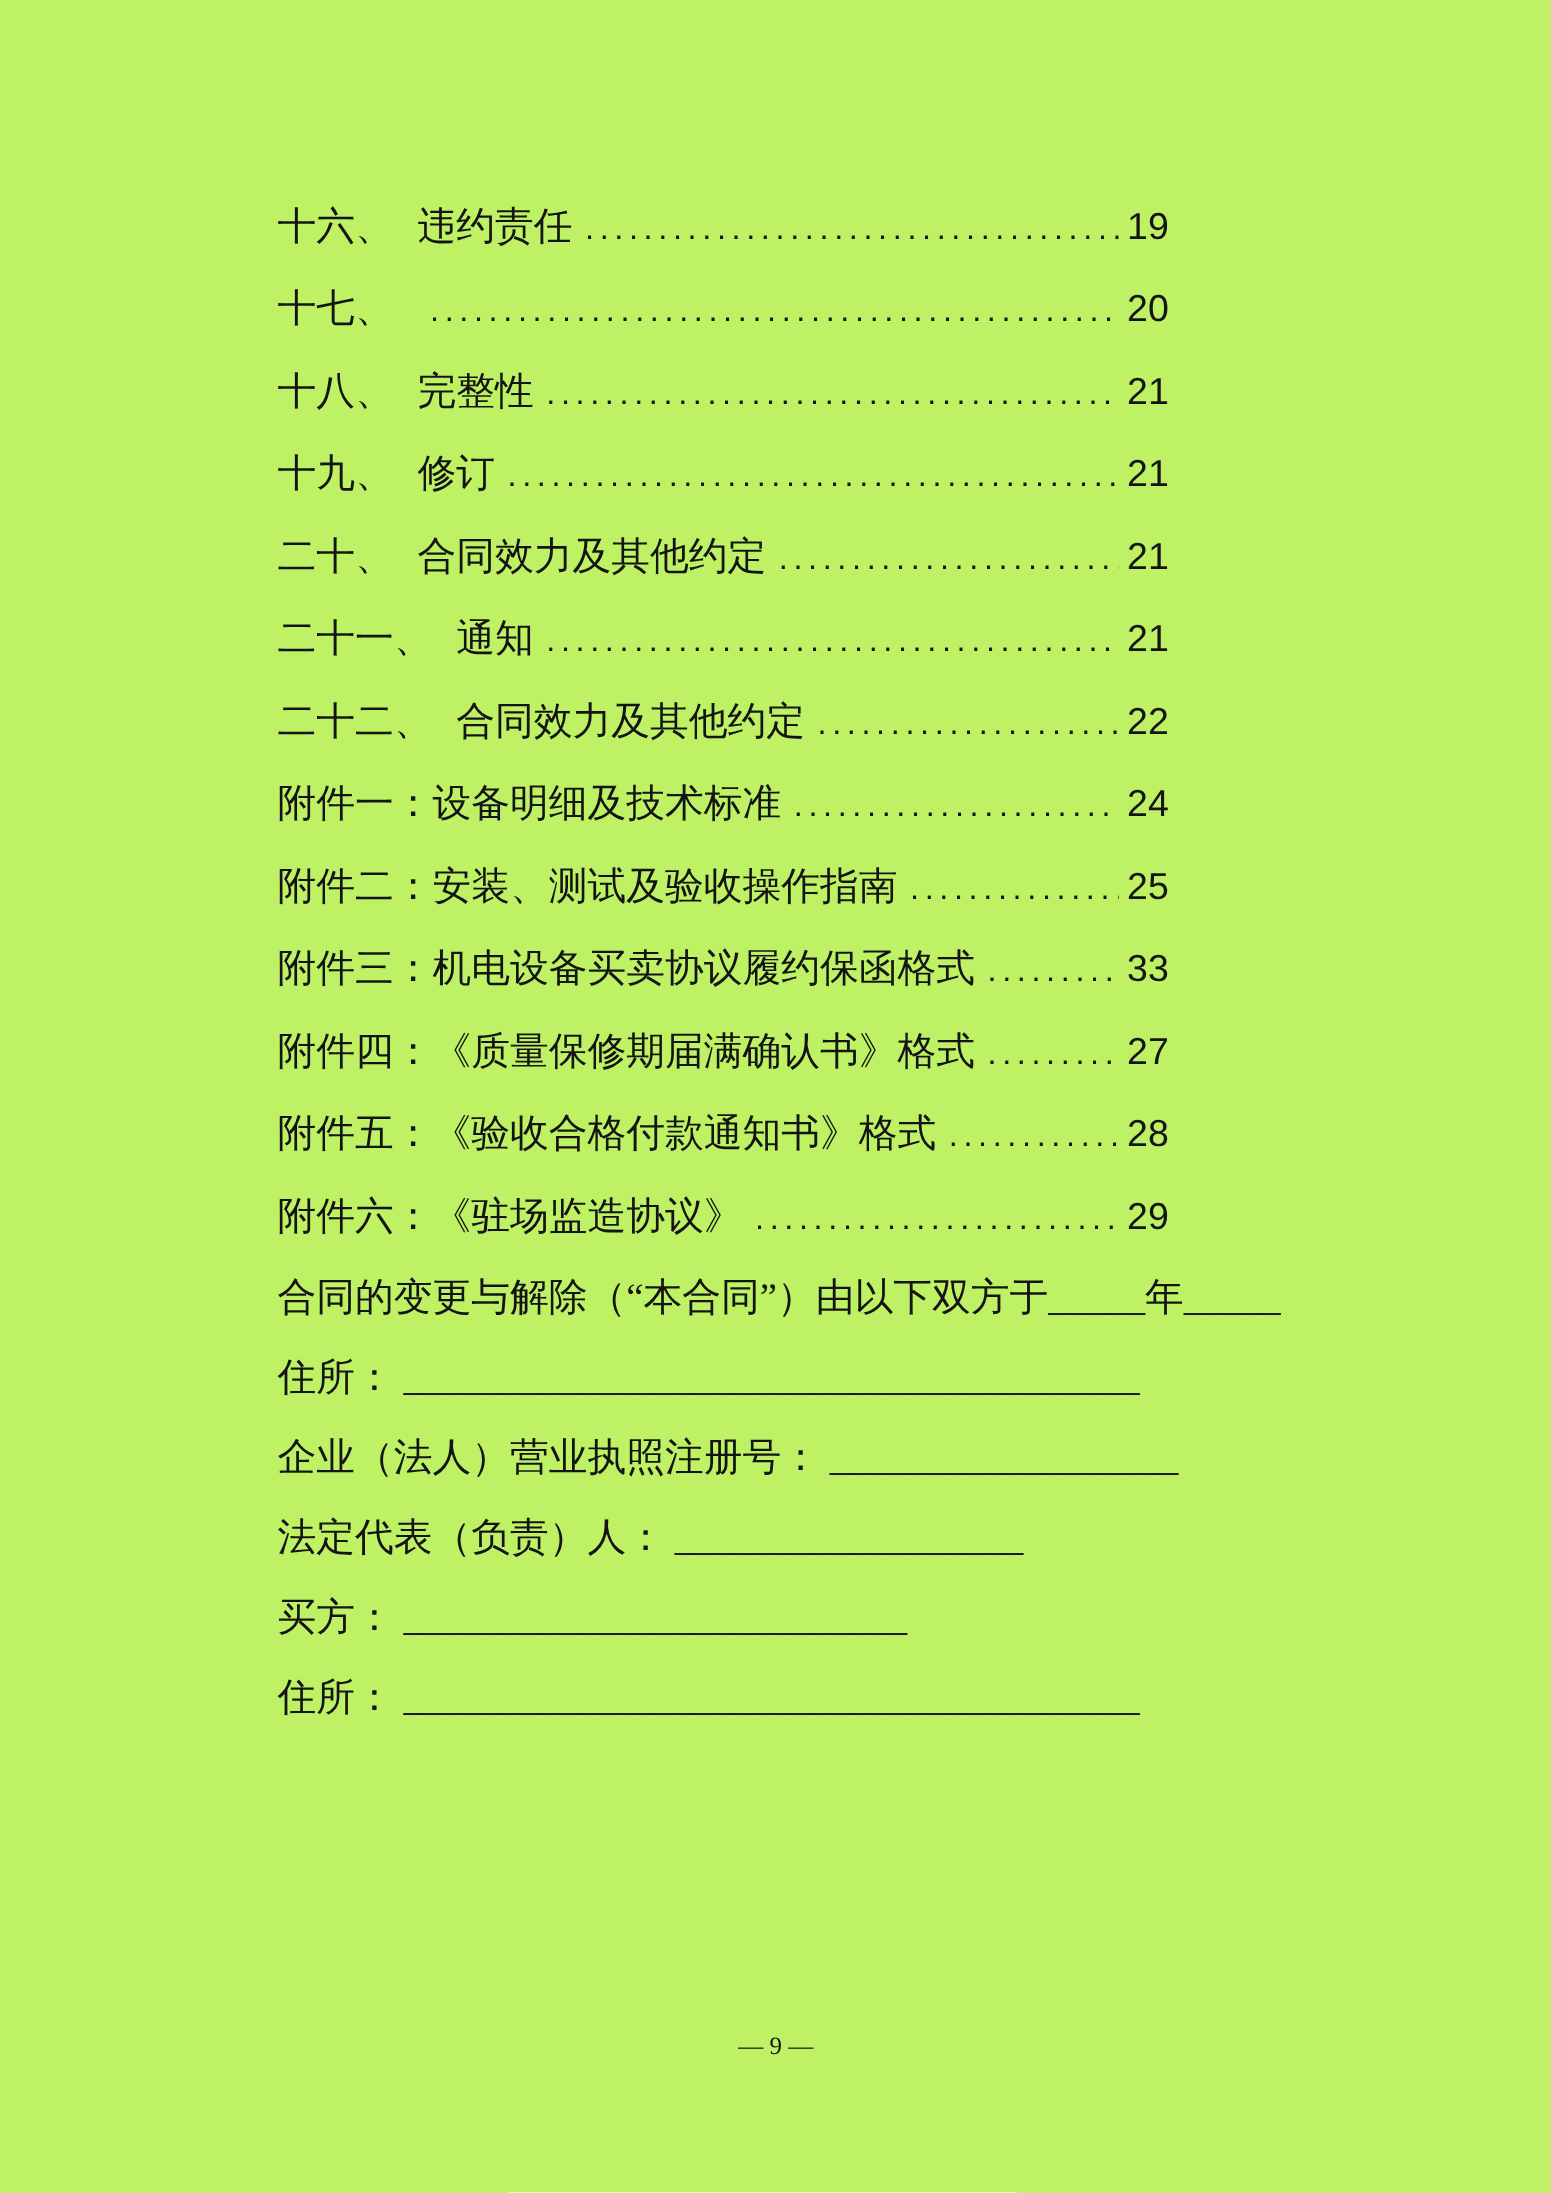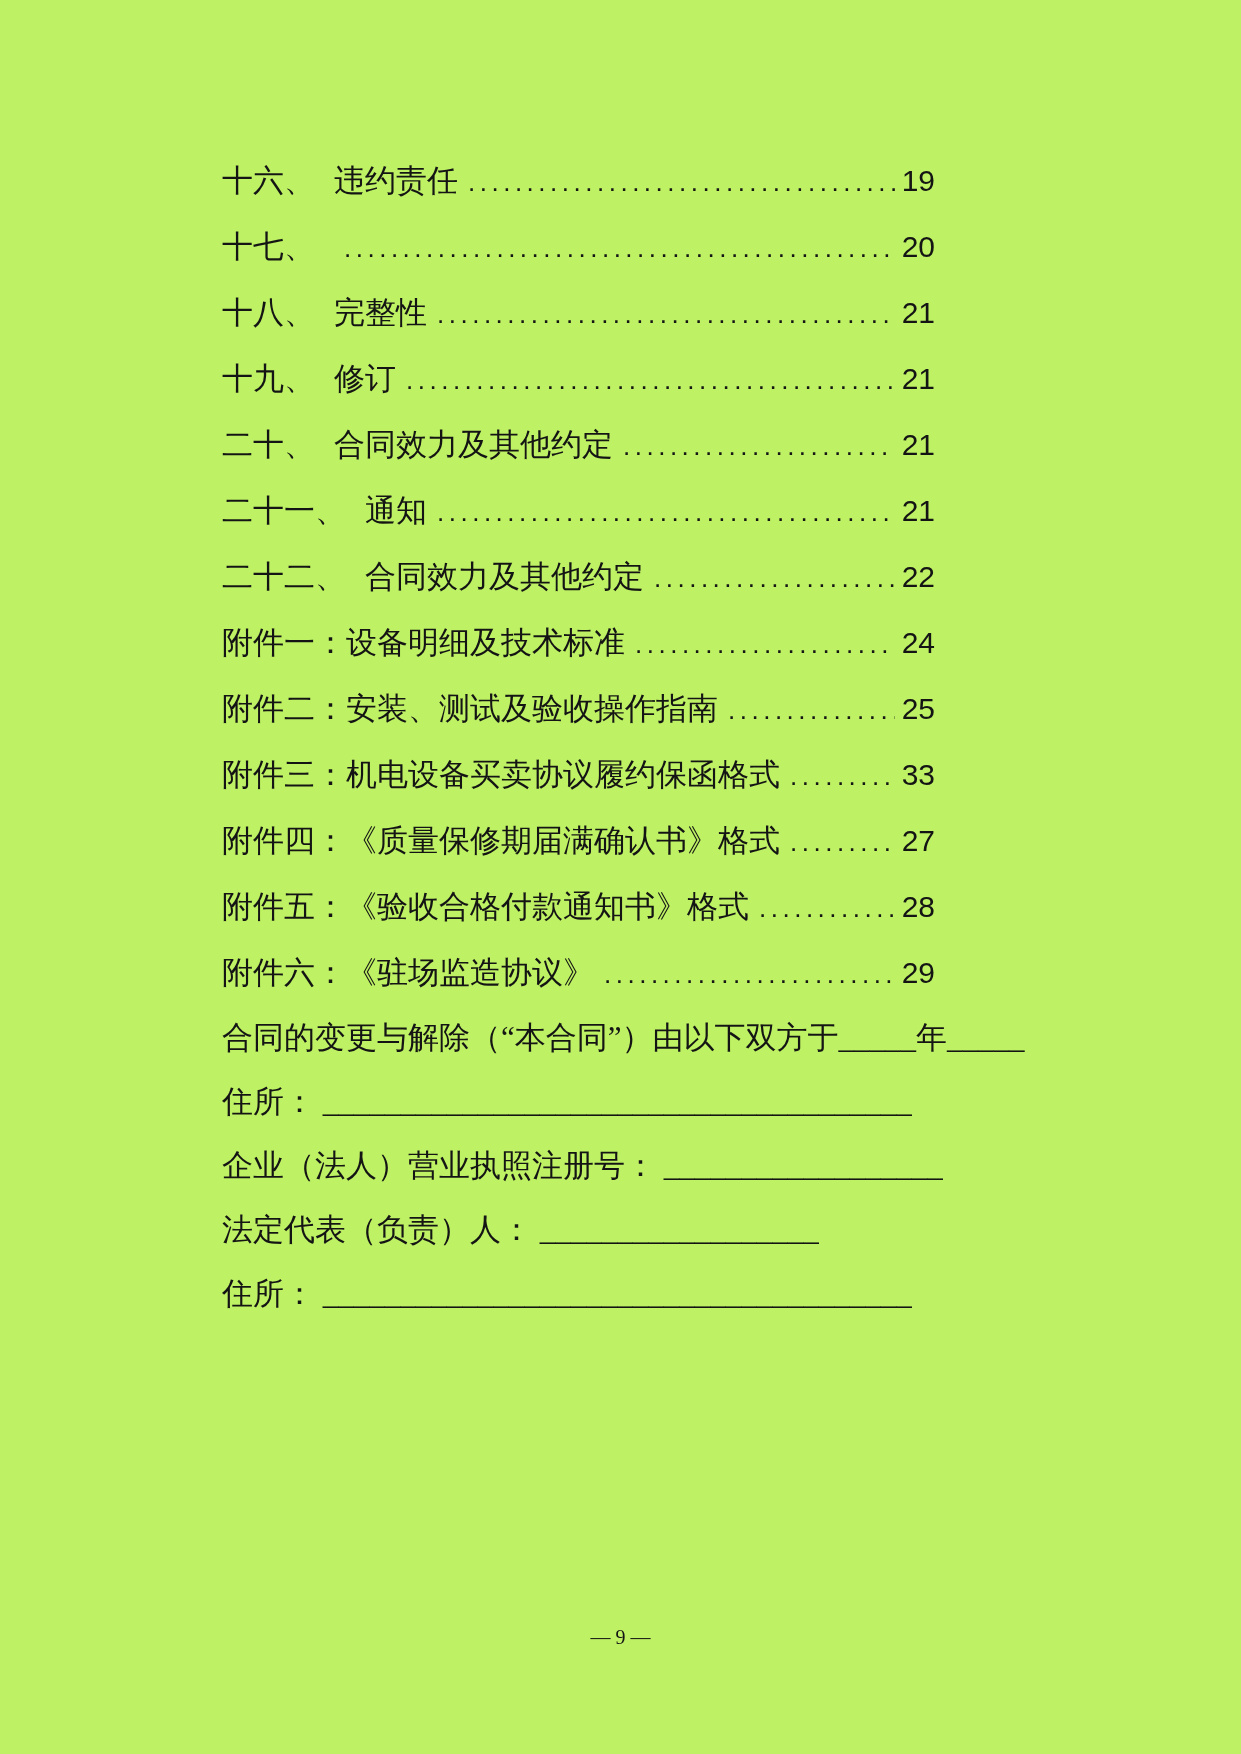--- a/index.html
+++ b/index.html
@@ -151,18 +151,19 @@
           <span class="pagenum">29</span>
       </div>
     </div>
 
 
     <div class="body-row indent">合同的变更与解除（“本合同”）由以下双方于_____年_____</div>
 
     <div class="body-row indent field"><span>住所：</span> <span class="uline">______________________________________</span></div>
     <div class="body-row indent field"><span>企业（法人）营业执照注册号：</span> <span class="uline">__________________</span></div>
     <div class="body-row indent field"><span>法定代表（负责）人：</span> <span class="uline">__________________</span></div>
+    <div class="body-row indent field"><span>买方：</span> <span class="uline"> __________________________</span></div>
     <div class="body-row indent field"><span>住所：</span> <span class="uline">______________________________________</span></div>
 
   </div>
 
   <div class="footer">— 9 —</div>
 </div>
 
 </body></html>

